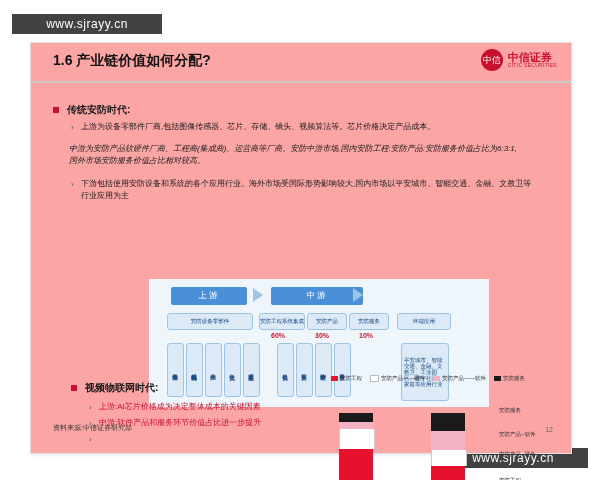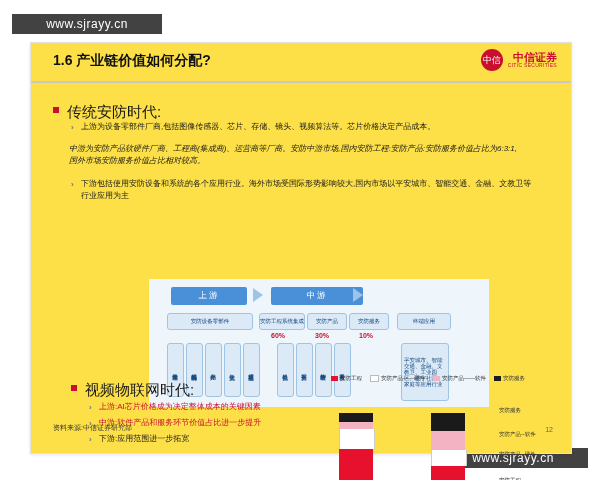--- a/index.html
+++ b/index.html
@@ -6,35 +6,35 @@
   body{width:600px;height:480px;overflow:hidden;font-family:"Liberation Sans","DejaVu Sans",sans-serif;}
   .page{position:relative;width:600px;height:480px;background:#fff;}
 
   
   .wm{position:absolute;background:#333;color:#fff;font-size:12px;letter-spacing:.5px;
       display:flex;align-items:center;justify-content:center;opacity:.92;}
   .wm-top{left:12px;top:14px;width:150px;height:20px;}
   .wm-bot{right:12px;bottom:12px;width:150px;height:20px;}
 
   
-  .slide{position:absolute;left:30px;top:42px;width:540px;height:410px;background:#fde047;
+  .slide{position:absolute;left:30px;top:42px;width:540px;height:410px;background:#fca5a5;
          border:1px solid #e2e2e2;box-shadow:0 1px 3px rgba(0,0,0,.10);}
   .title-bar{position:relative;height:38px;border-bottom:2px solid #c9c9c9;}
   .slide-title{position:absolute;left:22px;top:9px;font-size:14px;color:#111;font-weight:600;}
   .logo{position:absolute;right:14px;top:6px;display:flex;align-items:center;gap:5px;}
   .logo-mark{width:22px;height:22px;border-radius:50%;background:#c8102e;color:#fff;
              font-size:9px;display:flex;align-items:center;justify-content:center;font-weight:400;}
   .logo-txt{line-height:1.05;}
-  .logo-cn{font-size:11px;color:#c8102e;font-weight:700;text-align:right;}
+  .logo-cn{font-size:11px;color:#c8102e;font-weight:700;}
   .logo-en{font-size:5px;color:#c8102e;letter-spacing:.3px;}
 
   .content{position:relative;width:100%;height:360px;}
 
   .bullet-sq{position:absolute;width:6px;height:6px;background:#c8102e;}
-  .h-lead{position:absolute;font-size:15px;color:#1a1a1a;font-weight:400;}
+  .h-lead{position:absolute;font-size:10px;color:#1a1a1a;font-weight:700;}
 
   .dash{position:absolute;font-size:8px;color:#2f5597;}
   .para{position:absolute;font-size:8px;color:#1a1a1a;line-height:1.45;}
   .red{color:#c8102e;}
 
   
   .chain{position:absolute;left:118px;top:196px;width:340px;height:128px;background:#eef5fb;}
   .stage{position:absolute;height:18px;border-radius:2px;background:#4a90d9;color:#fff;
          font-size:8.5px;display:flex;align-items:center;justify-content:center;letter-spacing:2px;}
   .arrow{position:absolute;width:0;height:0;border-top:7px solid transparent;border-bottom:7px solid transparent;
@@ -126,21 +126,20 @@
       <div class="bullet-sq" style="left:40px;top:302px;"></div>
       <div class="h-lead" style="left:54px;top:298px;">视频物联网时代:</div>
 
       <div class="dash" style="left:58px;top:320px;">›</div>
       <div class="para red" style="left:68px;top:318px;width:230px;">上游:AI芯片价格成为决定整体成本的关键因素</div>
 
       <div class="dash" style="left:58px;top:336px;">›</div>
       <div class="para red" style="left:68px;top:334px;width:230px;">中游:软件产品和服务环节价值占比进一步提升</div>
 
       <div class="dash" style="left:58px;top:352px;">›</div>
-      <div class="para" style="left:68px;top:350px;width:230px;">下游:应用范围进一步拓宽</div>
 
       <div class="legend" style="left:300px;top:292px;">
         <span class="lg">
             <i class="sw" style="background:#e8112d"></i>
             <span>安防工程</span>
           </span>
         <span class="lg">
             <i class="sw" style="background:#ffffff;border:1px solid #bbb"></i>
             <span>安防产品——硬件</span>
           </span>

